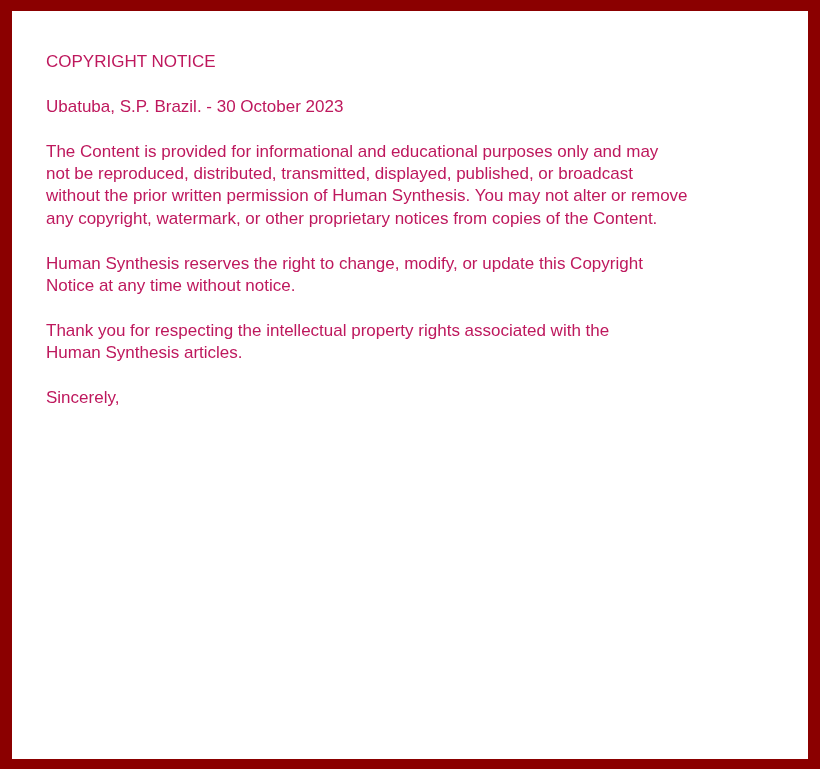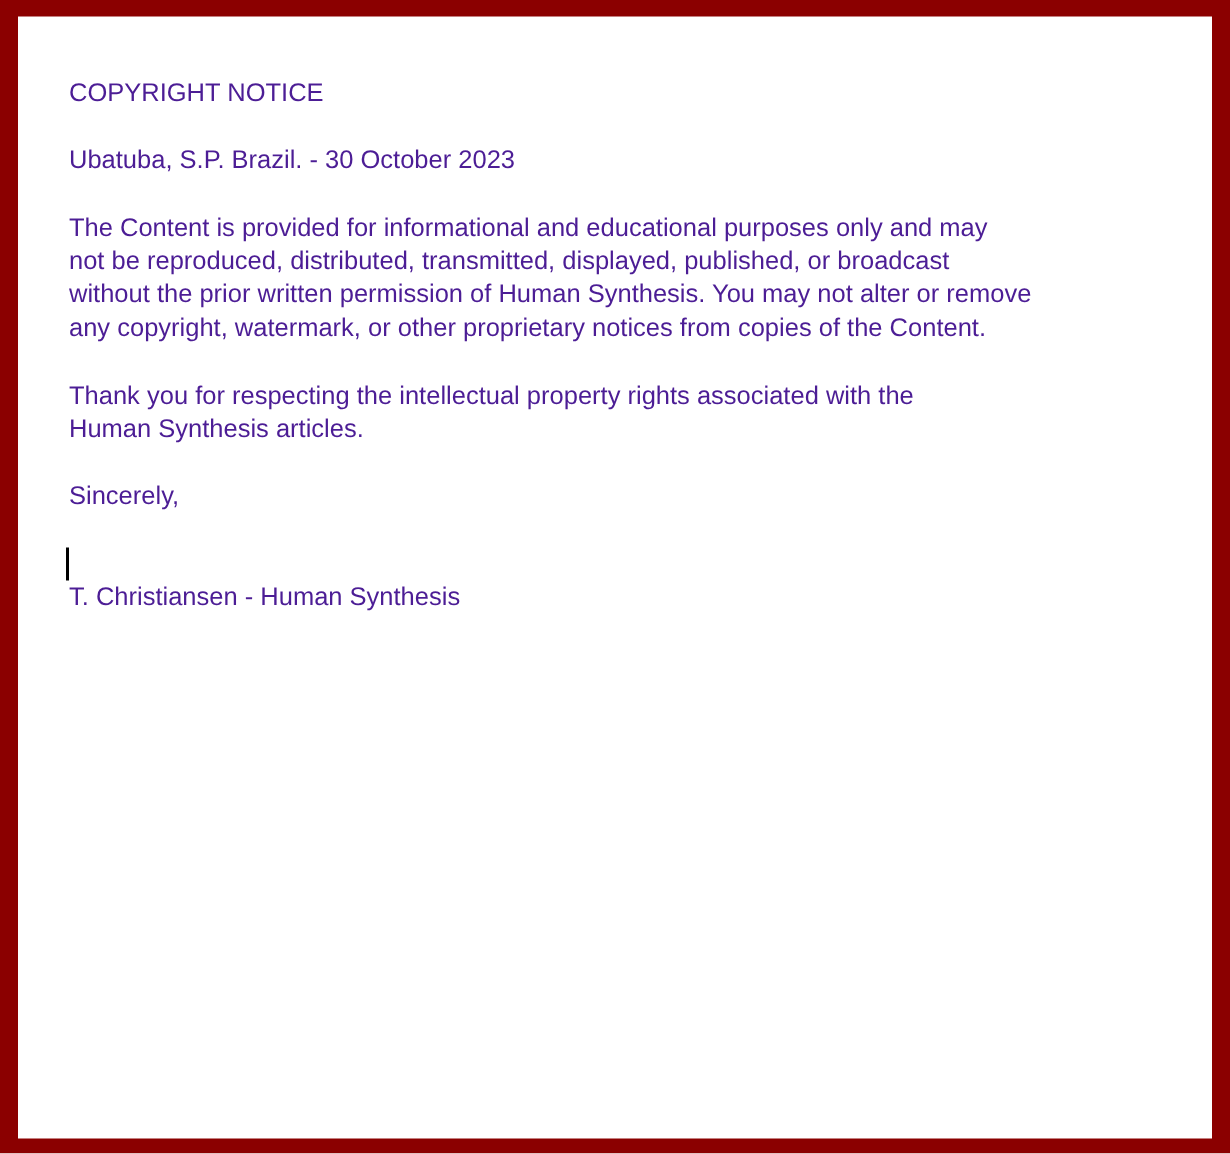--- a/index.html
+++ b/index.html
@@ -13,21 +13,21 @@
     height: 769px;
     border-style: solid;
     border-color: #8B0000;
     border-width: 11px 12px 10px 12px;
     background: #ffffff;
     padding: 40px 22px 0 34px;
     overflow: hidden;
     font-family: "Liberation Sans", "DejaVu Sans", sans-serif;
     font-size: 17px;
     line-height: 22.4px;
-    color: #4c1d95;
+    color: #be185d;
     cursor: text;
   }
   .doc-title,
   .header-line,
   .para {
     margin: 0;
     padding: 0;
     font-weight: 400;
     font-size: 17px;
     line-height: 22.4px;
@@ -60,23 +60,22 @@
   </div>
 
 
   <p class="para block-gap">The Content is provided for informational and educational purposes only and may
 not be reproduced, distributed, transmitted, displayed, published, or broadcast
 without the prior written permission of Human Synthesis. You may not alter or remove
 any copyright, watermark, or other proprietary notices from copies of the Content.</p>
 
 
 
+  <p class="para block-gap">Human Synthesis reserves the right to change, modify, or update this Copyright
+Notice at any time without notice.</p>
 
   <p class="para block-gap">Thank you for respecting the intellectual property rights associated with the
 Human Synthesis articles.</p>
 
   <p class="para block-gap">Sincerely,</p>
 
-  <p class="para signature">
-    <span class="caret"></span><span>T. Christiansen - Human Synthesis</span>
-  </p>
 
 </div>
 
 </body></html>

